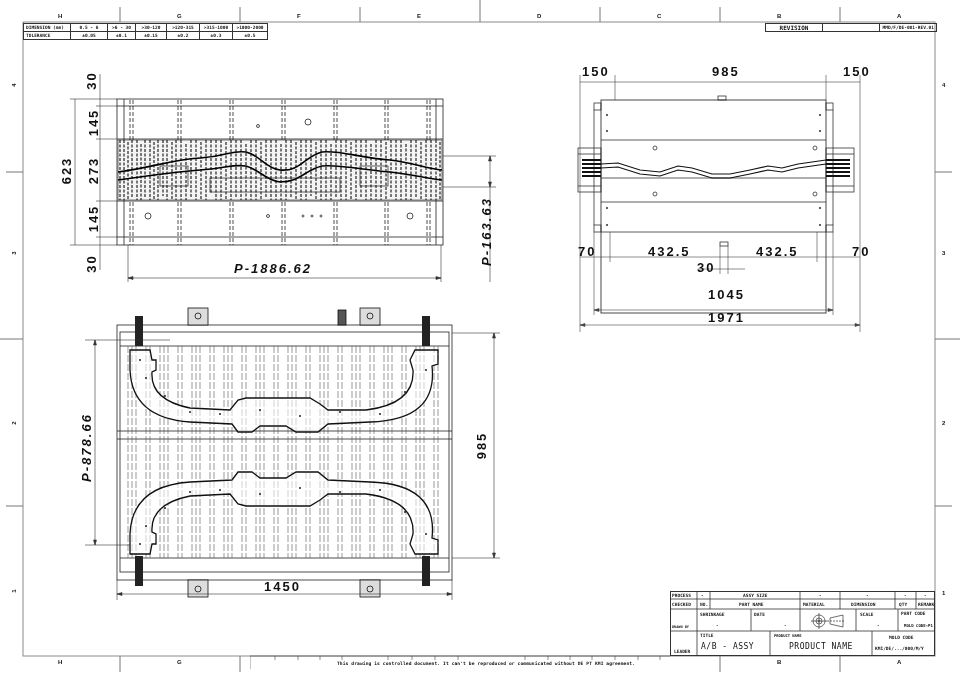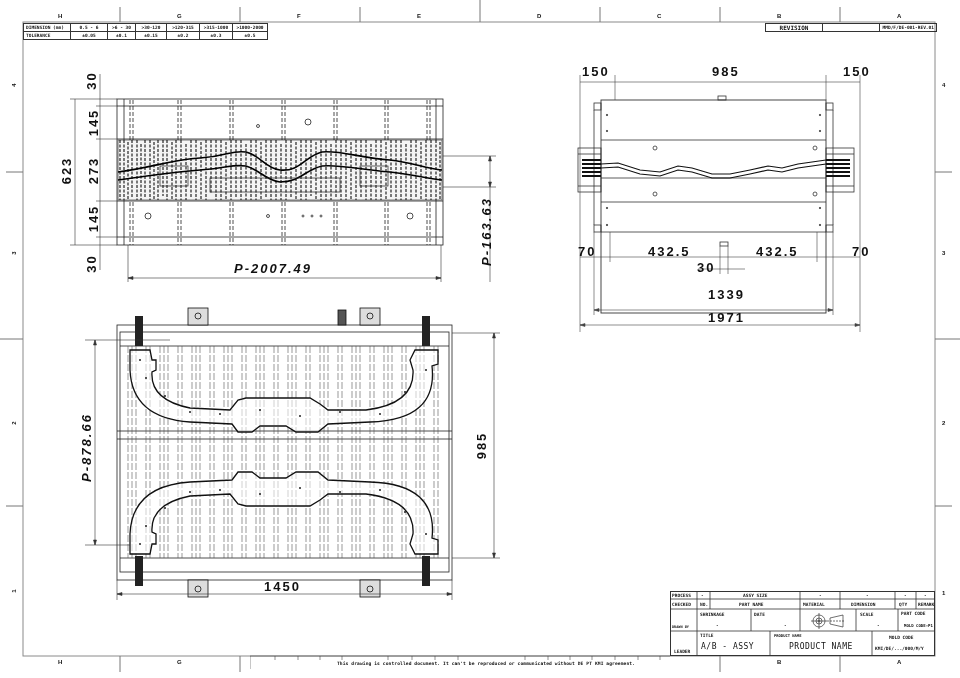--- a/index.html
+++ b/index.html
@@ -183,21 +183,21 @@
       <polygon points="430,127 428.5,122 431.5,122"></polygon>
     </g>
   </svg>
 
   <span class="dim rot" style="left:82px;top:73px">30</span>
   <span class="dim rot" style="left:80px;top:115px">145</span>
   <span class="dim rot" style="left:53px;top:163px">623</span>
   <span class="dim rot" style="left:80px;top:163px">273</span>
   <span class="dim rot" style="left:80px;top:211px">145</span>
   <span class="dim rot" style="left:82px;top:256px">30</span>
-  <span class="dim dim-it" style="left:234px;top:261px">P-2007.49</span>
+  <span class="dim dim-it" style="left:234px;top:261px">P-1886.62</span>
   <span class="dim dim-it rot" style="left:452px;top:224px">P-163.63</span>
 
   <svg class="abs" style="left:570px;top:60px" width="300" height="275">
     <g stroke="#333" stroke-width="0.8" fill="none">
 
       <rect x="31" y="40" width="225" height="213" stroke-width="0.9"></rect>
       <line x1="31" y1="80" x2="256" y2="80"></line>
       <line x1="31" y1="118" x2="256" y2="118"></line>
       <line x1="31" y1="142" x2="256" y2="142"></line>
       <line x1="31" y1="172" x2="256" y2="172"></line>
@@ -265,21 +265,21 @@
   </svg>
 
   <span class="dim" style="left:582px;top:64px">150</span>
   <span class="dim" style="left:712px;top:64px">985</span>
   <span class="dim" style="left:843px;top:64px">150</span>
   <span class="dim" style="left:578px;top:244px">70</span>
   <span class="dim" style="left:648px;top:244px">432.5</span>
   <span class="dim" style="left:756px;top:244px">432.5</span>
   <span class="dim" style="left:852px;top:244px">70</span>
   <span class="dim" style="left:697px;top:260px">30</span>
-  <span class="dim" style="left:708px;top:287px">1339</span>
+  <span class="dim" style="left:708px;top:287px">1045</span>
   <span class="dim" style="left:708px;top:310px">1971</span>
 
   <svg class="abs" style="left:70px;top:300px" width="440" height="300">
     <g stroke="#222" stroke-width="0.8" fill="none">
       <rect x="47" y="25" width="335" height="255"></rect>
       <rect x="50" y="32" width="329" height="240"></rect>
       <line x1="47" y1="131" x2="382" y2="131"></line>
       <line x1="47" y1="139" x2="382" y2="139"></line>
       <line x1="50" y1="46" x2="379" y2="46"></line>
       <line x1="50" y1="258" x2="379" y2="258"></line>

